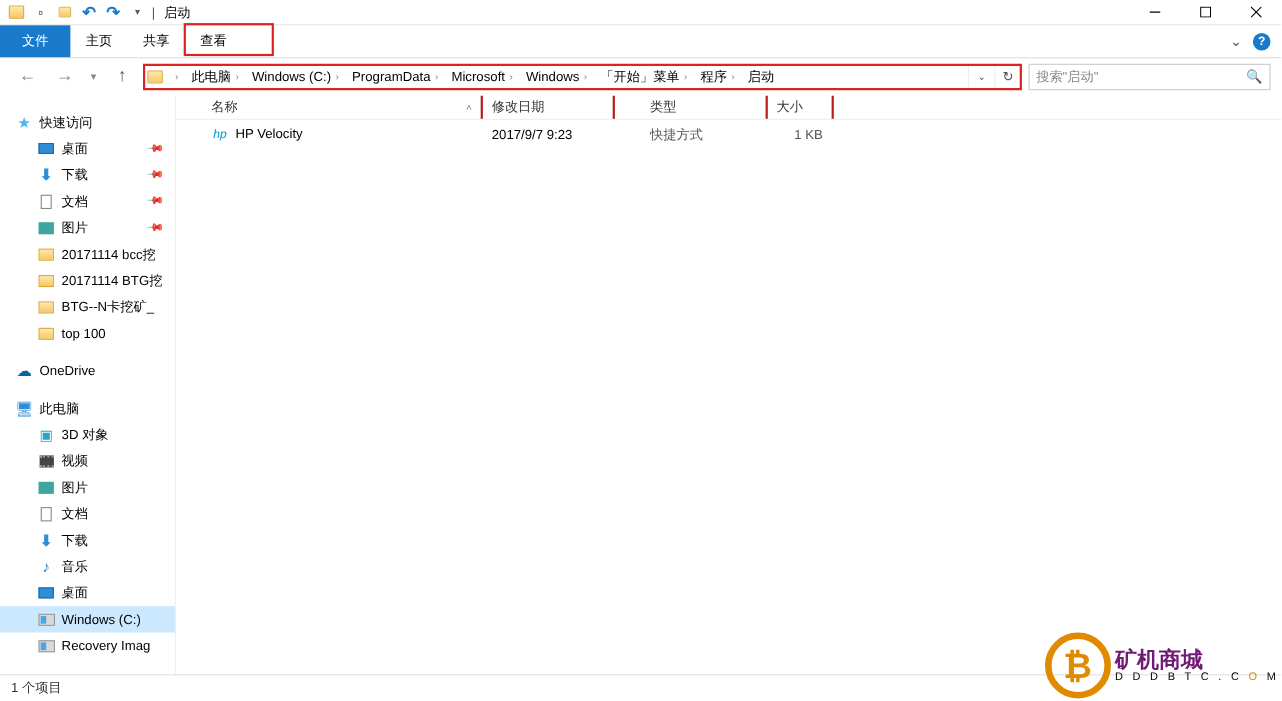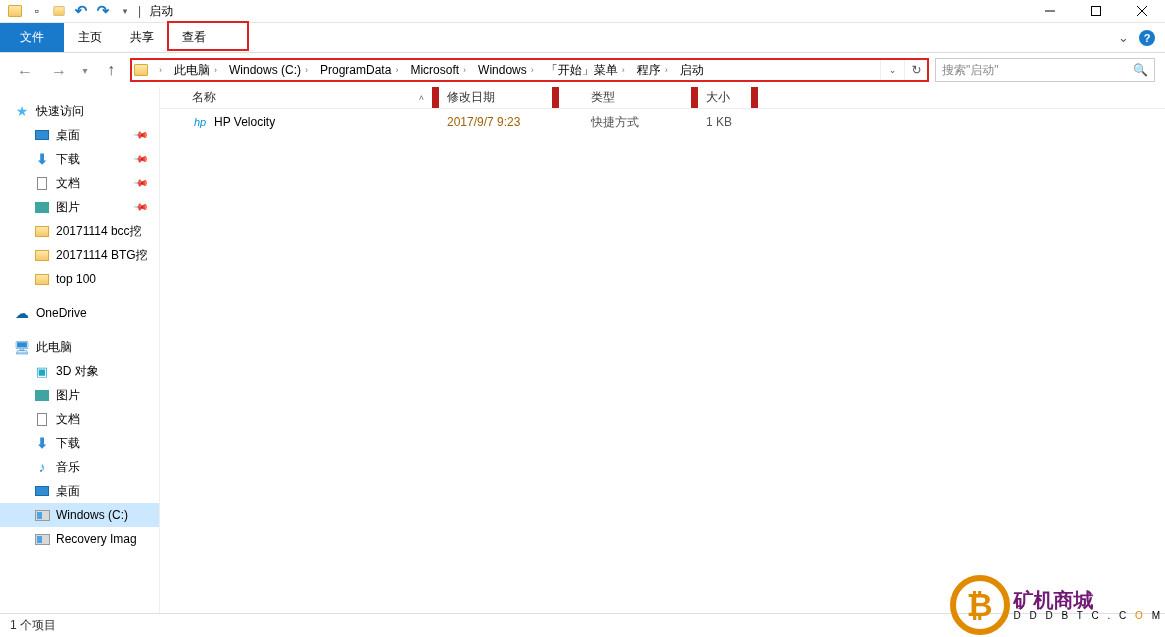--- a/index.html
+++ b/index.html
@@ -63,25 +63,25 @@
 .pc { color:#2f8dd6; font-size:13px; }
 .cube { color:#22a7c9; font-size:13px; }
 .reel { background:#444; width:13px;height:11px; border-top:2px dotted #999; border-bottom:2px dotted #999; }
 .note { color:#2f8dd6; font-size:14px; }
 .hdd { width:15px;height:11px;background:#d9d9d9;border:1px solid #999;position:relative; }
 .hdd::after { content:""; position:absolute; left:1px; top:1px; width:5px; height:7px; background:#4ca5e8; }
 
 
 .files { flex:1; position:relative; }
 .cols { height:22px; display:flex; align-items:center; border-bottom:1px solid #eee; color:#333; font-size:12px; padding-left:24px; }
-.cols .c { border-right:7px solid #b91c1c; height:100%; display:flex; align-items:center; padding-left:8px; }
+.cols .c { border-right:2px solid #b91c1c; height:100%; display:flex; align-items:center; padding-left:8px; }
 .cols .sort { font-size:9px; color:#777; margin-left:auto; margin-right:8px; }
 .row { height:26px; display:flex; align-items:center; padding-left:24px; font-size:12px; }
 .row .c { padding-left:8px; }
-.c1 { width:255px; } .c2 { width:120px; } .c3 { width:115px;margin-left:24px; } .c4 { width:60px; padding-right:10px; }
+.c1 { width:255px; } .c2 { width:120px; } .c3 { width:115px;margin-left:24px; } .c4 { width:60px; text-align:right; padding-right:10px; }
 .hpic { width:16px;height:16px;display:inline-flex;align-items:center;justify-content:center;color:#0096d6;font-weight:normal;font-style:italic;font-size:11px;margin-right:6px; }
 
 
 .status { height:24px; border-top:1px solid #e0e0e0; display:flex; align-items:center; padding:0 10px; font-size:12px; color:#333;text-align:center; }
 
 
 .wm { position:absolute; right:2px; bottom:2px; display:flex; align-items:center; gap:4px; pointer-events:none; }
 .wm .coin { width:60px;height:60px;border-radius:50%;border:6px solid #e08a00;display:flex;align-items:center;justify-content:center; }
 .wm .coin .b { font-size:32px; font-weight:bold; color:#e08a00; }
 .wm .txt { font-family:Liberation Sans, sans-serif; font-size:20px; font-weight:bold; color:#701a75; line-height:1; }
@@ -235,37 +235,49 @@
       <div class="node child">
           <span class="ic-s">
             <span class="fld"></span>
           </span>
           <span>20171114 BTG挖</span>
         </div>
       <div class="node child">
           <span class="ic-s">
             <span class="fld"></span>
           </span>
+          <span>BTG--N卡挖矿_</span>
+        </div>
+      <div class="node child">
+          <span class="ic-s">
+            <span class="fld"></span>
+          </span>
           <span>top 100</span>
         </div>
     </div>
     <div class="group">
       <div class="node">
           <span class="ic-s cloud">☁</span>
           <span>OneDrive</span>
         </div>
     </div>
     <div class="group">
       <div class="node">
           <span class="ic-s pc">🖥</span>
           <span>此电脑</span>
         </div>
       <div class="node child">
           <span class="ic-s cube">▣</span>
           <span>3D 对象</span>
+        </div>
+      <div class="node child">
+          <span class="ic-s">
+            <span class="reel"></span>
+          </span>
+          <span>视频</span>
         </div>
       <div class="node child">
           <span class="ic-s">
             <span class="pic"></span>
           </span>
           <span>图片</span>
         </div>
       <div class="node child">
           <span class="ic-s">
             <span class="doc"></span>
@@ -307,21 +319,21 @@
       <div class="c c1">
           <span>名称</span>
           <span class="sort">˄</span>
         </div>
       <div class="c c2">修改日期</div>
       <div class="c c3">类型</div>
       <div class="c c4" style="text-align:left">大小</div>
     </div>
     <div class="row">
       <div class="c c1"><span class="hpic">hp</span><span>HP Velocity</span></div>
-      <div class="c c2" style="color:#a16207">2017/9/7 9:23</div>
+      <div class="c c2" style="color:#000000">2017/9/7 9:23</div>
       <div class="c c3" style="color:#555">快捷方式</div>
       <div class="c c4" style="color:#555">1 KB</div>
     </div>
   </div>
 </div>
 
 <div class="status">
   <span>1 个项目</span>
 </div>
 

